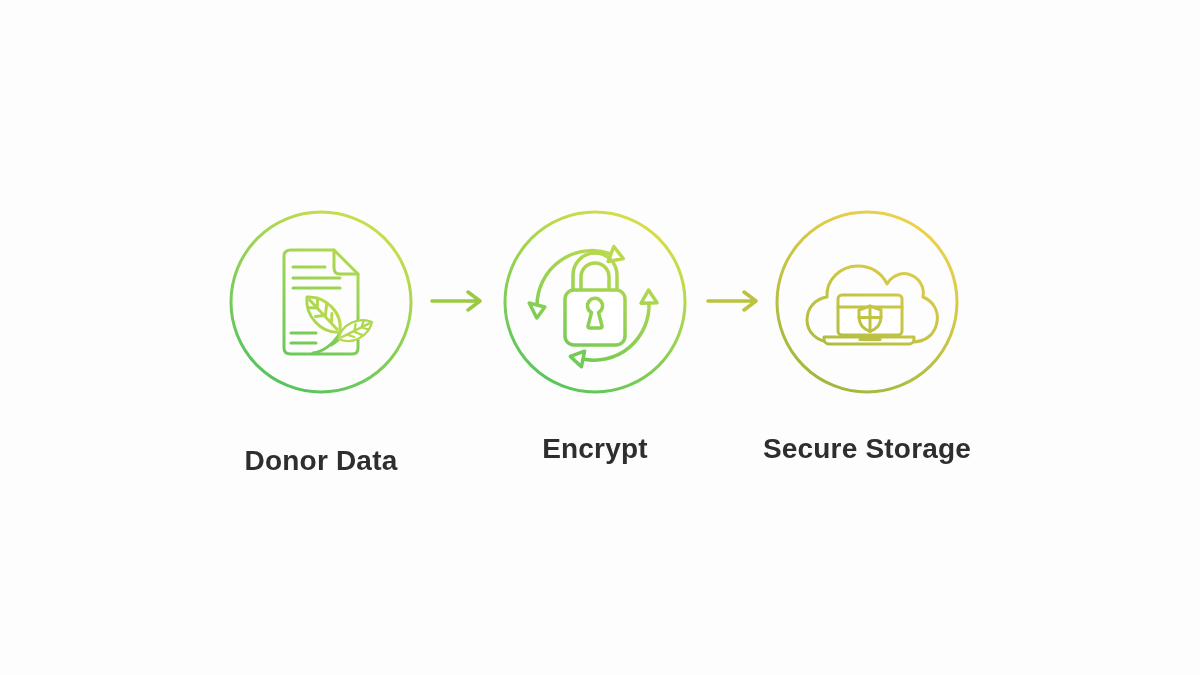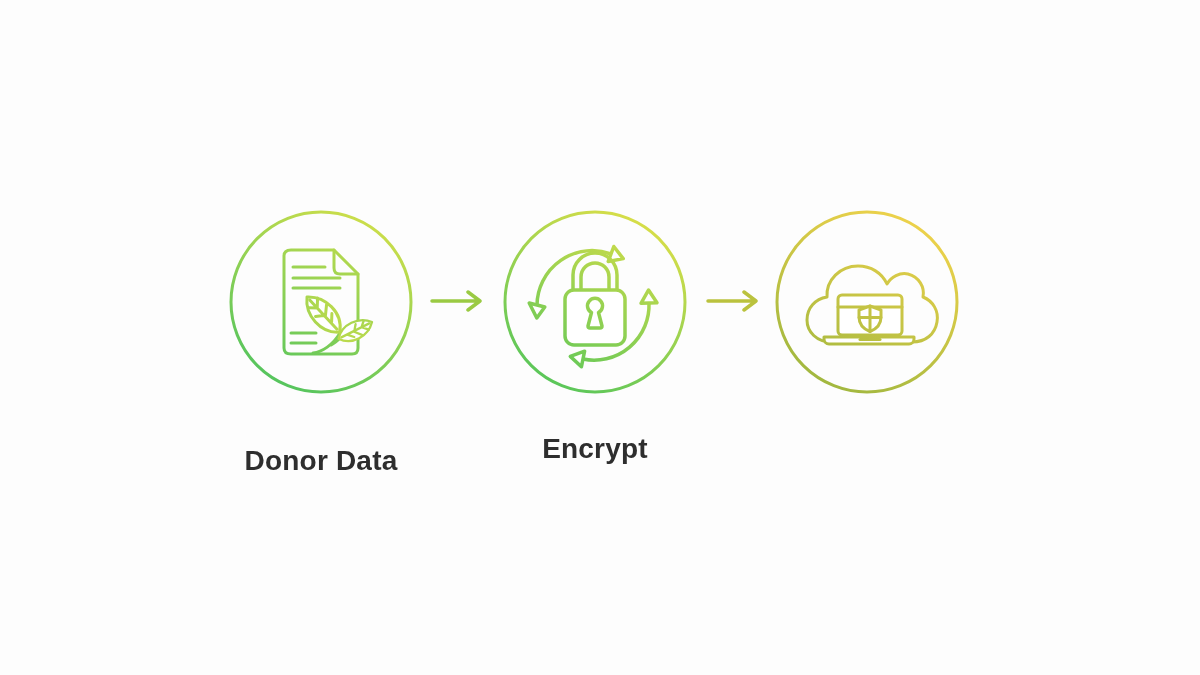--- a/index.html
+++ b/index.html
@@ -96,16 +96,16 @@
 
   <div class="label" style="left: 595px; top: 432px; color: rgb(46, 46, 46);">
     <span>Encrypt</span>
   </div>
 
   <div class="label" style="left: 321px; top: 444px; color: rgb(46, 46, 46);">
     <span>Donor Data</span>
   </div>
 
   <div class="label" style="left: 867px; top: 432px; color: rgb(46, 46, 46);">
-    <br>
+    <span>Secure Storage</span><br>
   </div>
 
 </div>
 
 </body></html>

